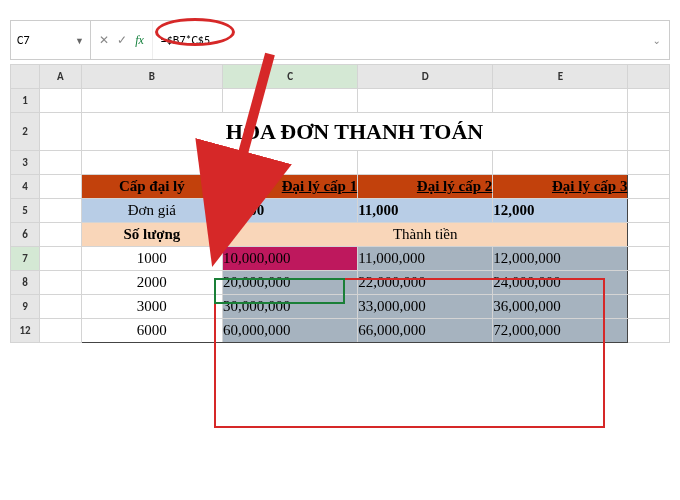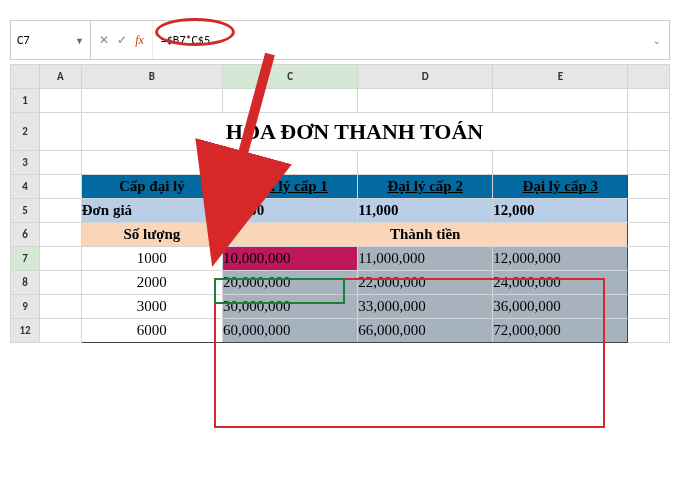--- a/index.html
+++ b/index.html
@@ -41,21 +41,21 @@
   .fx-btns {
     display: flex;
     align-items: center;
     gap: 8px;
     padding: 0 8px;
     color: #888;
     font-size: 12px;
     border-right: 1px solid #eee;
     height: 100%;
   }
-  .fx-btns .fx { font-style: italic; color: #c2410c; font-family: 'Times New Roman', serif; }
+  .fx-btns .fx { font-style: italic; color: #15803d; font-family: 'Times New Roman', serif; }
   .formula-input {
     flex: 1;
     padding: 0 8px;
     font-size: 12px;
     position: relative;
     height: 100%;
     display: flex;
     align-items: center;
   }
   .formula-text { position: relative; z-index: 1; }
@@ -107,26 +107,26 @@
   .colF { width: 40px; }
 
   .cell { padding: 2px 6px; font-size: 14px; }
   .title-cell {
     font-family: 'Times New Roman', serif;
     font-size: 22px;
     font-weight: bold;
     text-align: center;
     padding: 4px 0;
   }
-  .hdr { background: #0369a1; font-weight: bold; text-align: center; font-family: 'Times New Roman', serif; font-size: 15px; }
-  .hdr-u { text-decoration: underline; }
-  .price-label { background: #b8cde6; font-weight: bold; text-align: left; font-family: 'Times New Roman', serif; font-size: 15px; }
+  .hdr { background: #c2410c; font-weight: bold; text-align: center; font-family: 'Times New Roman', serif; font-size: 15px; }
+  .hdr-u { text-decoration: underline; text-align: right; }
+  .price-label { background: #b8cde6; font-weight: normal; text-align: center; font-family: 'Times New Roman', serif; font-size: 15px; }
   .price-val { background: #b8cde6; font-weight: bold; padding-left: 10px; font-family: 'Times New Roman', serif; font-size: 15px; }
   .qty-label { background: #f9d6b9; font-weight: bold; text-align: center; font-family: 'Times New Roman', serif; font-size: 15px; }
-  .thanh-tien { background: #f9d6b9; font-weight: bold; text-align: center; font-family: 'Times New Roman', serif; font-size: 15px; }
+  .thanh-tien { background: #f9d6b9; font-weight: normal; text-align: center; font-family: 'Times New Roman', serif; font-size: 15px; }
   .qty-val { text-align: center; font-family: 'Times New Roman', serif; font-size: 15px; }
   .data-cell { background: #a6b3bf; padding-left: 10px; font-family: 'Times New Roman', serif; font-size: 15px; }
   .data-cell.first { background: #be185d; }
   .thick-l { border-left: 1px solid #444 !important; }
   .thick-r { border-right: 1px solid #444 !important; }
   .thick-t { border-top: 1px solid #444 !important; }
   .thick-b { border-bottom: 1px solid #444 !important; }
 
   .sel-frame {
     position: absolute;

